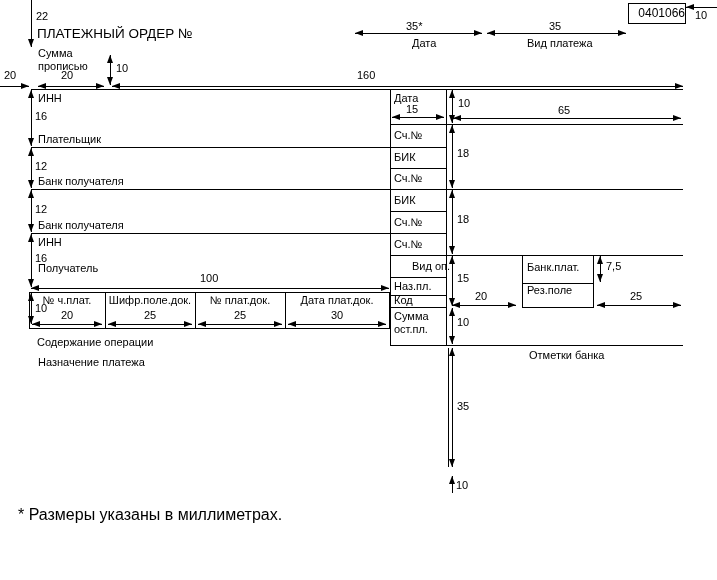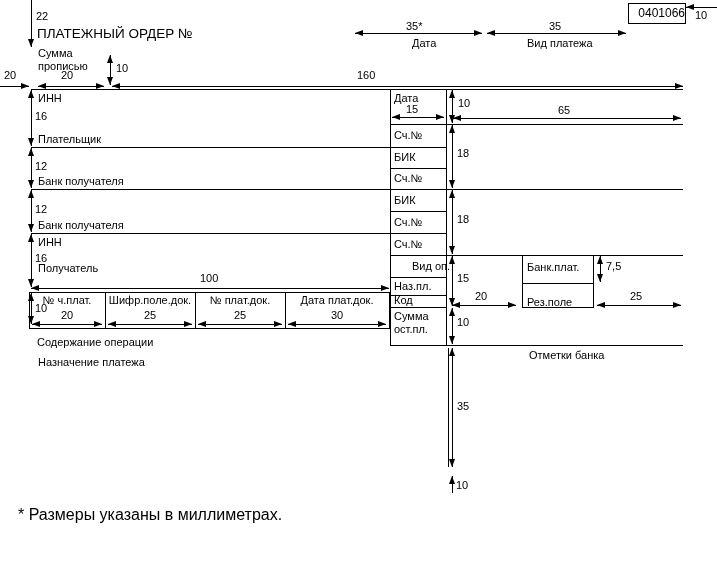--- a/index.html
+++ b/index.html
@@ -129,21 +129,21 @@
   <div class="lbl" style="left:475px;top:290px">20</div>
 
   <div class="dimv as ae" style="left:452px;top:308px;height:36px"></div>
   <div class="lbl" style="left:457px;top:316px">10</div>
 
   <div class="ln" style="left:522px;top:255px;width:1px;height:52px"></div>
   <div class="ln" style="left:593px;top:255px;width:1px;height:52px"></div>
   <div class="ln" style="left:522px;top:283px;width:72px;height:1px"></div>
   <div class="ln" style="left:522px;top:307px;width:72px;height:1px"></div>
   <div class="lbl" style="left:527px;top:261px">Банк.плат.</div>
-  <div class="lbl" style="left:527px;top:296px">Рез.поле</div>
+  <div class="lbl" style="left:527px;top:284px">Рез.поле</div>
 
   <div class="dimv as ae" style="left:600px;top:256px;height:26px"></div>
   <div class="lbl" style="left:606px;top:260px">7,5</div>
 
   <div class="dimh as ae" style="left:597px;top:305px;width:84px"></div>
   <div class="lbl" style="left:630px;top:290px">25</div>
 
   <div class="ln" style="left:29px;top:292px;width:361px;height:1px"></div>
   <div class="ln" style="left:29px;top:328px;width:361px;height:1px"></div>
   <div class="ln" style="left:29px;top:292px;width:1px;height:36px"></div>

